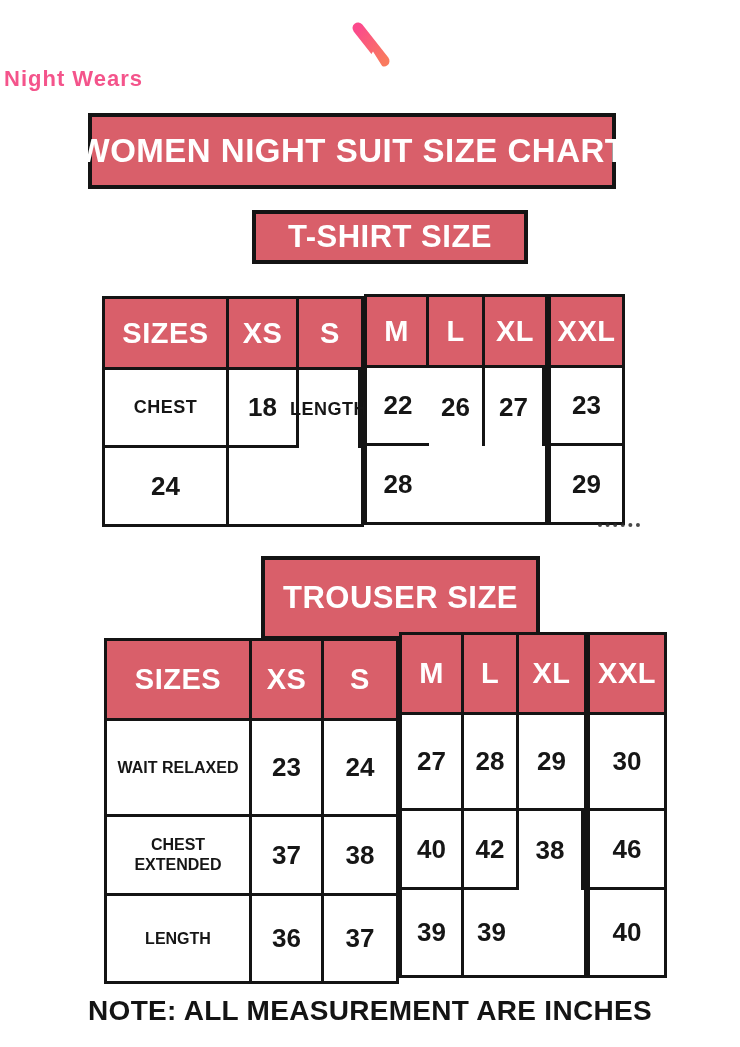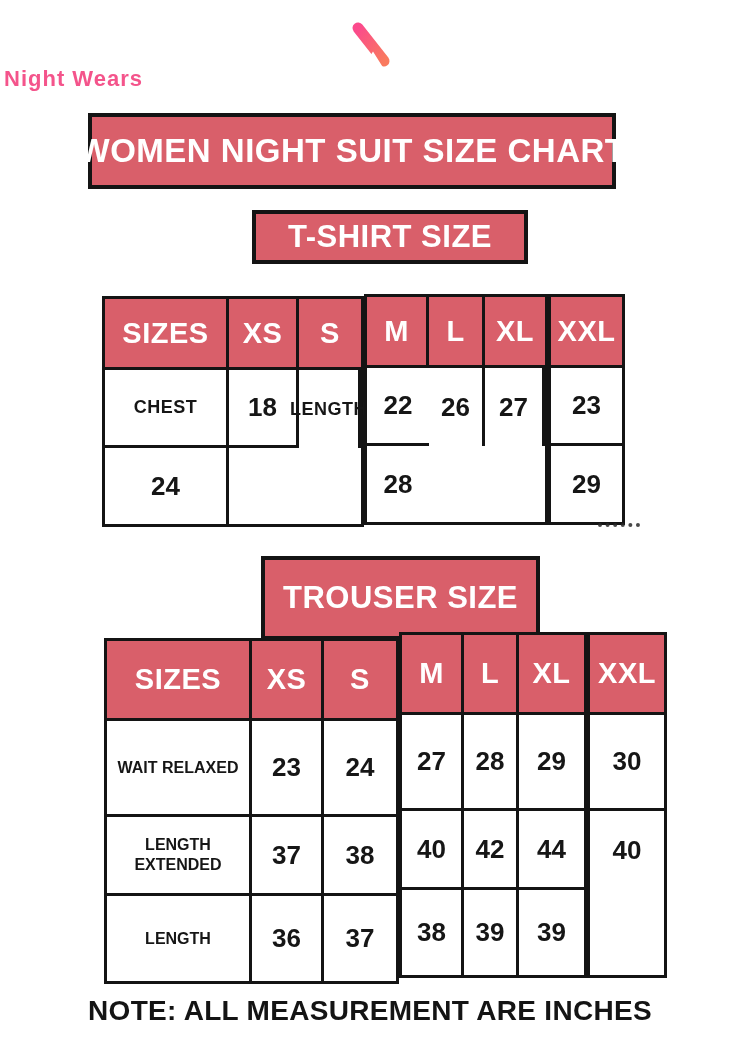--- a/index.html
+++ b/index.html
@@ -107,43 +107,43 @@
   <div class="banner banner-trouser">TROUSER SIZE</div>
 
   <div class="tbl tbl-trouser">
     <div class="grp" style="grid-template-columns:145px 72px 72px;grid-template-rows:80px 96px 79px 85px;">
       <div class="cell hdr">SIZES</div>
       <div class="cell hdr">XS</div>
       <div class="cell hdr lc">S</div>
       <div class="cell lblB">WAIT RELAXED</div>
       <div class="cell val">23</div>
       <div class="cell val lc">24</div>
-      <div class="cell lblB">LENGTH EXTENDED</div>
+      <div class="cell lblB">CHEST EXTENDED</div>
       <div class="cell val">37</div>
       <div class="cell val lc">38</div>
       <div class="cell lblB lr">LENGTH</div>
       <div class="cell val lr">36</div>
       <div class="cell val lr lc">37</div>
     </div>
     <div class="grp shift6" style="grid-template-columns:62px 55px 65px;grid-template-rows:80px 96px 79px 85px;">
       <div class="cell hdr">M</div>
       <div class="cell hdr">L</div>
       <div class="cell hdr lc">XL</div>
       <div class="cell val">27</div>
       <div class="cell val">28</div>
       <div class="cell val lc">29</div>
       <div class="cell val">40</div>
       <div class="cell val">42</div>
-      <div class="cell val lc">44</div>
       <div class="cell val lr">38</div>
       <div class="cell val lr">39</div>
       <div class="cell val lr lc">39</div>
     </div>
     <div class="grp shift6" style="grid-template-columns:74px;grid-template-rows:80px 96px 79px 85px;">
       <div class="cell hdr lc">XXL</div>
       <div class="cell val lc">30</div>
+      <div class="cell val lc">46</div>
       <div class="cell val lc lr">40</div>
     </div>
   </div>
 
   <div class="note">NOTE: ALL MEASUREMENT ARE INCHES</div>
 
 </div>
 
 </body></html>

